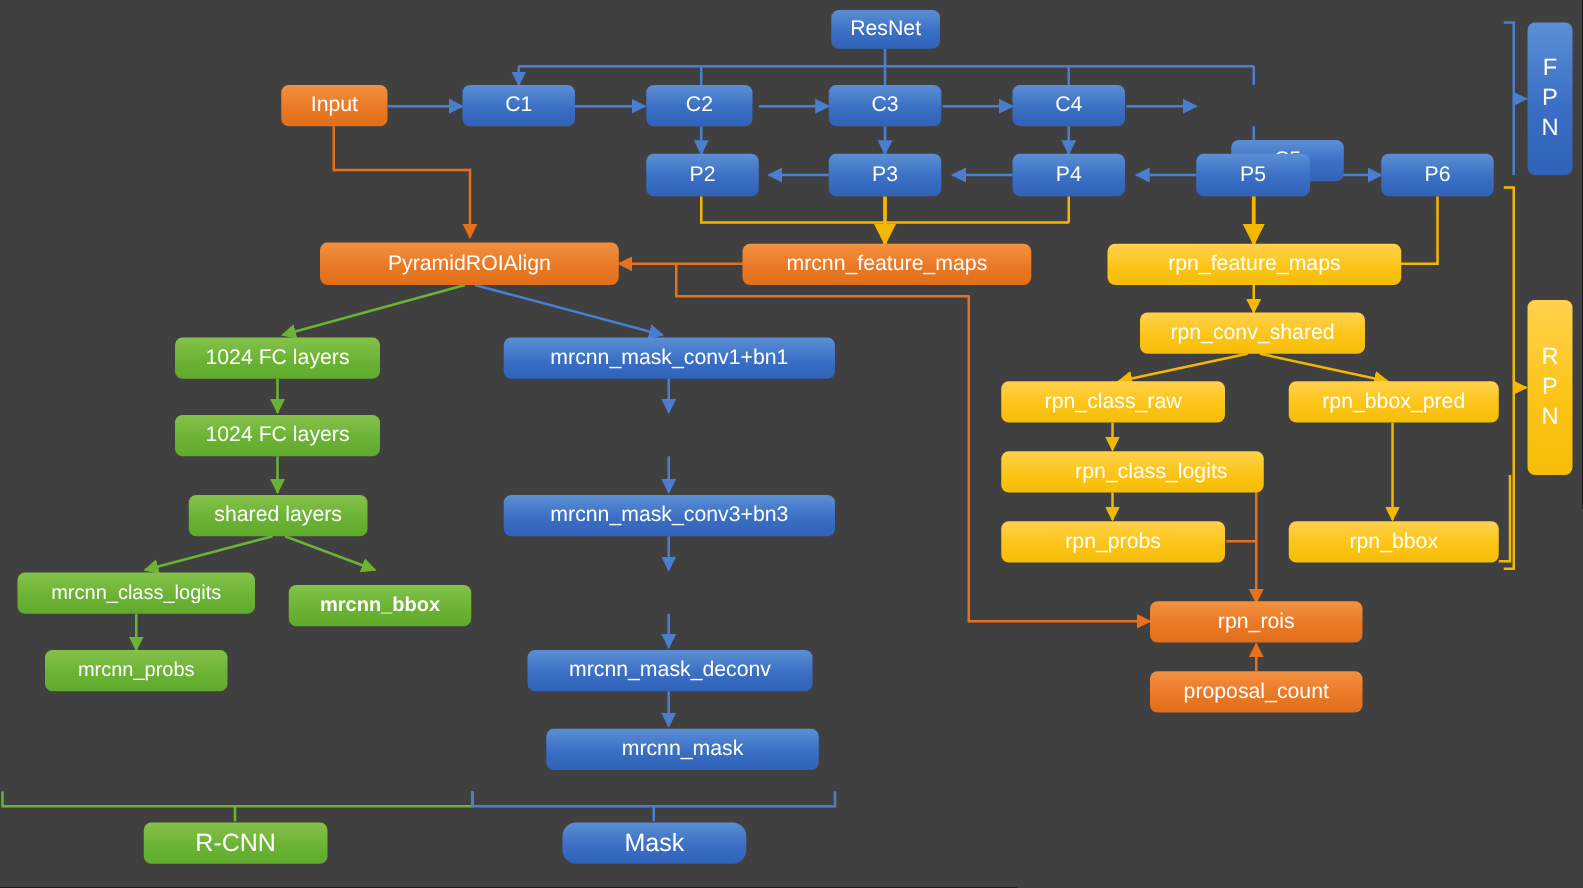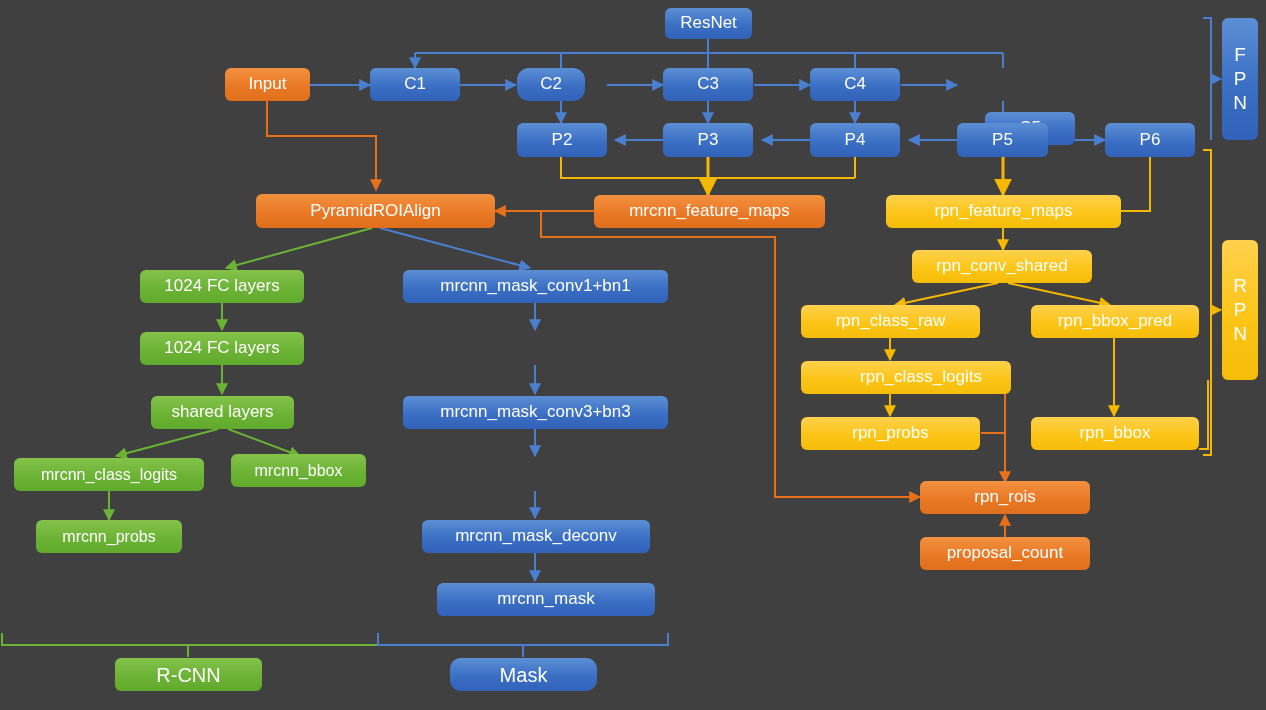--- a/index.html
+++ b/index.html
@@ -120,21 +120,21 @@
       <path d="M378,633 L378,645 L668,645 L668,633" stroke="#4a7fd0"></path>
       <path d="M523,645 L523,657" stroke="#4a7fd0"></path>
     </g>
   </svg>
 
   <div class="node blue" style="left:665px;top:8px;width:87px;height:31px;">ResNet</div>
 
   <div class="node orange" style="left:225px;top:68px;width:85px;height:33px;">Input</div>
 
   <div class="node blue" style="left:370px;top:68px;width:90px;height:33px;">C1</div>
-  <div class="node blue" style="left:517px;top:68px;width:68px;height:33px;border-radius:12px;">C2</div>
+  <div class="node blue" style="left:517px;top:68px;width:85px;height:33px;">C2</div>
   <div class="node blue" style="left:663px;top:68px;width:90px;height:33px;">C3</div>
   <div class="node blue" style="left:810px;top:68px;width:90px;height:33px;">C4</div>
   <div class="node blue" style="left:985px;top:68px;width:90px;height:33px;margin-top:44px;">C5</div>
 
   <div class="node blue" style="left:517px;top:123px;width:90px;height:34px;">P2</div>
   <div class="node blue" style="left:663px;top:123px;width:90px;height:34px;">P3</div>
   <div class="node blue" style="left:810px;top:123px;width:90px;height:34px;">P4</div>
   <div class="node blue" style="left:957px;top:123px;width:91px;height:34px;">P5</div>
   <div class="node blue" style="left:1105px;top:123px;width:90px;height:34px;">P6</div>
 
@@ -166,21 +166,21 @@
   <div class="node yellow" style="left:801px;top:417px;width:179px;height:33px;">rpn_probs</div>
   <div class="node yellow" style="left:1031px;top:417px;width:168px;height:33px;">rpn_bbox</div>
 
   <div class="node orange" style="left:920px;top:481px;width:170px;height:33px;">rpn_rois</div>
   <div class="node orange" style="left:920px;top:537px;width:170px;height:33px;">proposal_count</div>
 
   <div class="node green" style="left:140px;top:270px;width:164px;height:33px;">1024 FC layers</div>
   <div class="node green" style="left:140px;top:332px;width:164px;height:33px;">1024 FC layers</div>
   <div class="node green" style="left:151px;top:396px;width:143px;height:33px;">shared layers</div>
   <div class="node green small" style="left:14px;top:458px;width:190px;height:33px;">mrcnn_class_logits</div>
-  <div class="node green small" style="left:231px;top:454px;width:135px;height:33px;">mrcnn_bbox</div>
+  <div class="node green small" style="left:231px;top:468px;width:146px;height:33px;font-weight:bold;">mrcnn_bbox</div>
   <div class="node green small" style="left:36px;top:520px;width:146px;height:33px;">mrcnn_probs</div>
 
   <div class="node blue" style="left:403px;top:270px;width:265px;height:33px;">mrcnn_mask_conv1+bn1</div>
   <div class="node blue" style="left:403px;top:396px;width:265px;height:33px;">mrcnn_mask_conv3+bn3</div>
   <div class="node blue" style="left:422px;top:520px;width:228px;height:33px;">mrcnn_mask_deconv</div>
   <div class="node blue" style="left:437px;top:583px;width:218px;height:33px;">mrcnn_mask</div>
 
   <div class="node green legend" style="left:115px;top:658px;width:147px;height:33px;">R-CNN</div>
   <div class="node blue legend" style="left:450px;top:658px;width:147px;height:33px;border-radius:11px;">Mask</div>
 

